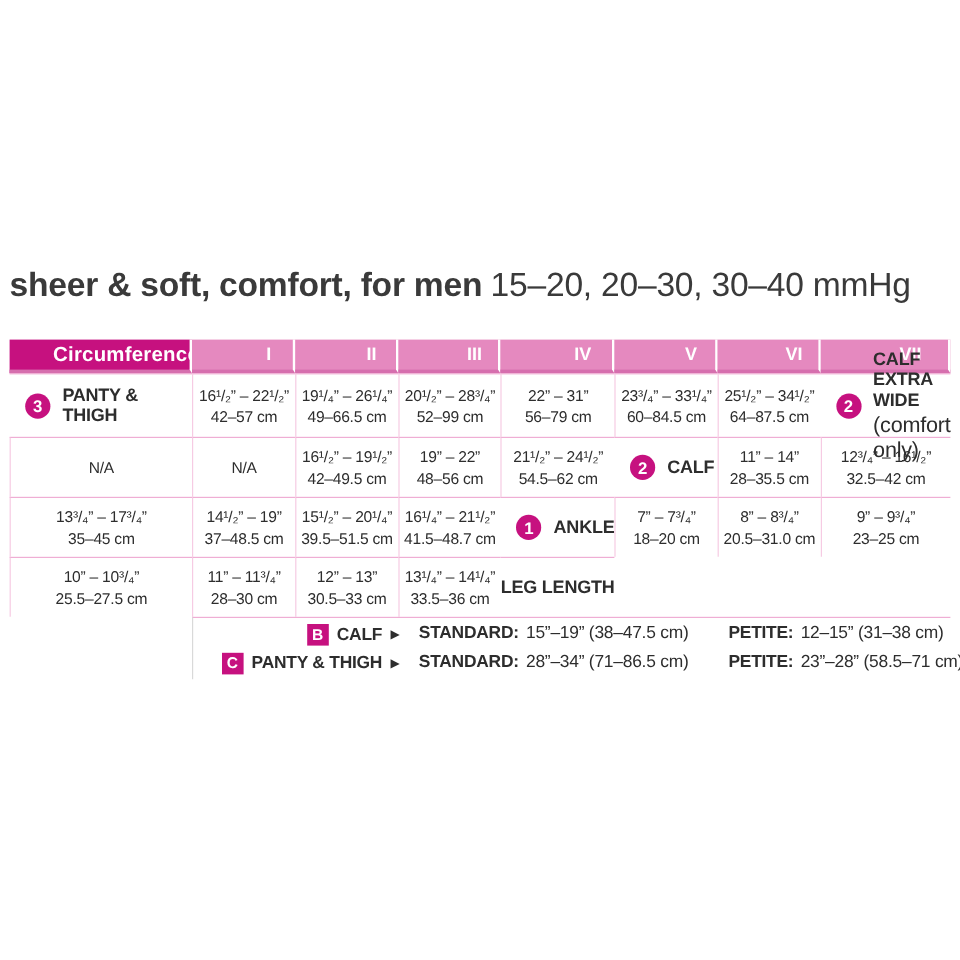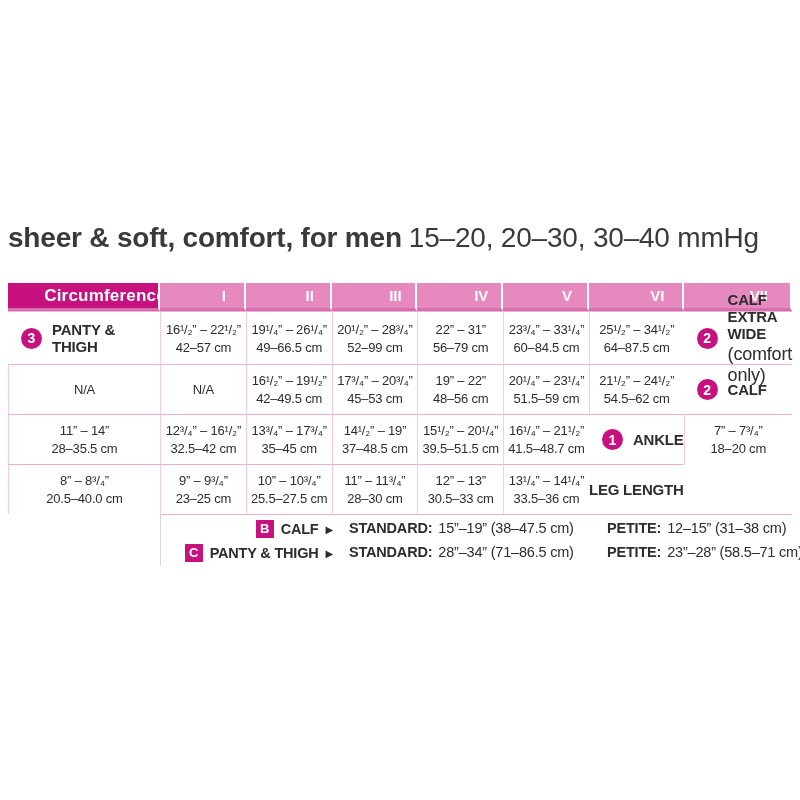--- a/index.html
+++ b/index.html
@@ -188,30 +188,22 @@
         <div class="inline">N/A</div>
       </div>
       <div class="cell datacell">
         <div class="inline">N/A</div>
       </div>
       <div class="cell datacell">
         <div class="inline">16¹/₂” – 19¹/₂”</div>
         <div class="cmline">42–49.5 cm</div>
       </div>
       <div class="cell datacell">
-        <div class="inline">17³/₄” – 20³/₄”</div>
-        <div class="cmline">45–53 cm</div>
-      </div>
-      <div class="cell datacell">
         <div class="inline">19” – 22”</div>
         <div class="cmline">48–56 cm</div>
-      </div>
-      <div class="cell datacell">
-        <div class="inline">20¹/₄” – 23¹/₄”</div>
-        <div class="cmline">51.5–59 cm</div>
       </div>
       <div class="cell datacell">
         <div class="inline">21¹/₂” – 24¹/₂”</div>
         <div class="cmline">54.5–62 cm</div>
       </div>
       <div class="cell labelcell">
         <span class="badge circle">2</span>
         <div class="labwrap">
           <div class="labmain">CALF</div>
         </div>
@@ -245,21 +237,21 @@
         <div class="labwrap">
           <div class="labmain">ANKLE</div>
         </div>
       </div>
       <div class="cell datacell">
         <div class="inline">7” – 7³/₄”</div>
         <div class="cmline">18–20 cm</div>
       </div>
       <div class="cell datacell">
         <div class="inline">8” – 8³/₄”</div>
-        <div class="cmline">20.5–40.0 cm</div>
+        <div class="cmline">20.5–31.0 cm</div>
       </div>
       <div class="cell datacell">
         <div class="inline">9” – 9³/₄”</div>
         <div class="cmline">23–25 cm</div>
       </div>
       <div class="cell datacell">
         <div class="inline">10” – 10³/₄”</div>
         <div class="cmline">25.5–27.5 cm</div>
       </div>
       <div class="cell datacell">

